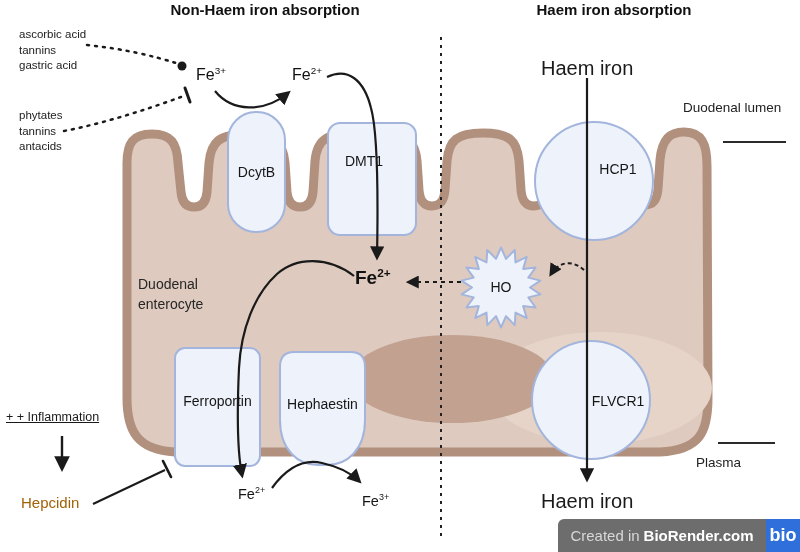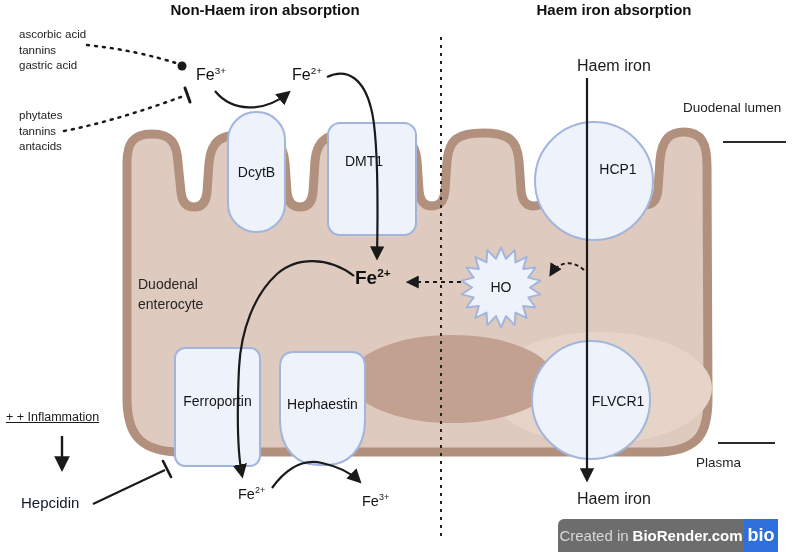--- a/index.html
+++ b/index.html
@@ -12,25 +12,25 @@
   .list{font-size:11.5px;line-height:15.5px;color:#222;}
   .list span{display:block;margin-left:7px;}
   .ion{font-size:16px;color:#111;white-space:nowrap;}
   .ion sup{font-size:62%;}
   .ion-b{font-size:19px;font-weight:bold;color:#111;white-space:nowrap;}
   .ion-b sup{font-size:62%;}
   .ion-s{font-size:14.5px;color:#161616;white-space:nowrap;}
   .ion-s sup{font-size:62%;}
   .prot{font-size:14px;color:#161616;text-align:center;white-space:nowrap;}
   .side{font-size:13.5px;color:#222;white-space:nowrap;}
-  .plain{font-size:16px;color:#1a1a1a;white-space:nowrap;margin-left:36px;}
+  .plain{font-size:20px;color:#1a1a1a;white-space:nowrap;}
   .cell-name{font-size:14px;line-height:20px;color:#262626;white-space:pre-line;}
   .small{font-size:12.5px;color:#1a1a1a;white-space:nowrap;text-decoration:underline;}
-  .hep{font-size:15px;color:#0f172a;white-space:nowrap;}
-  .badge{position:absolute;left:558px;top:519px;width:220px;height:33px;display:flex;
+  .hep{font-size:15px;color:#a16207;white-space:nowrap;}
+  .badge{position:absolute;left:558px;top:519px;width:242px;height:33px;display:flex;
          border-radius:6px 0 0 0;overflow:hidden;}
   .badge-main{flex:1;background:#6d6d6d;color:#d8d8d8;display:flex;align-items:center;
               justify-content:center;font-size:15px;}
   .badge-main b{color:#ffffff;margin-left:4px;}
   .badge-logo{width:34px;background:#2e6fdb;color:#ffffff;font-weight:bold;
               display:flex;align-items:center;justify-content:center;font-size:18px;}
 </style>
 </head>
 <body>
 

